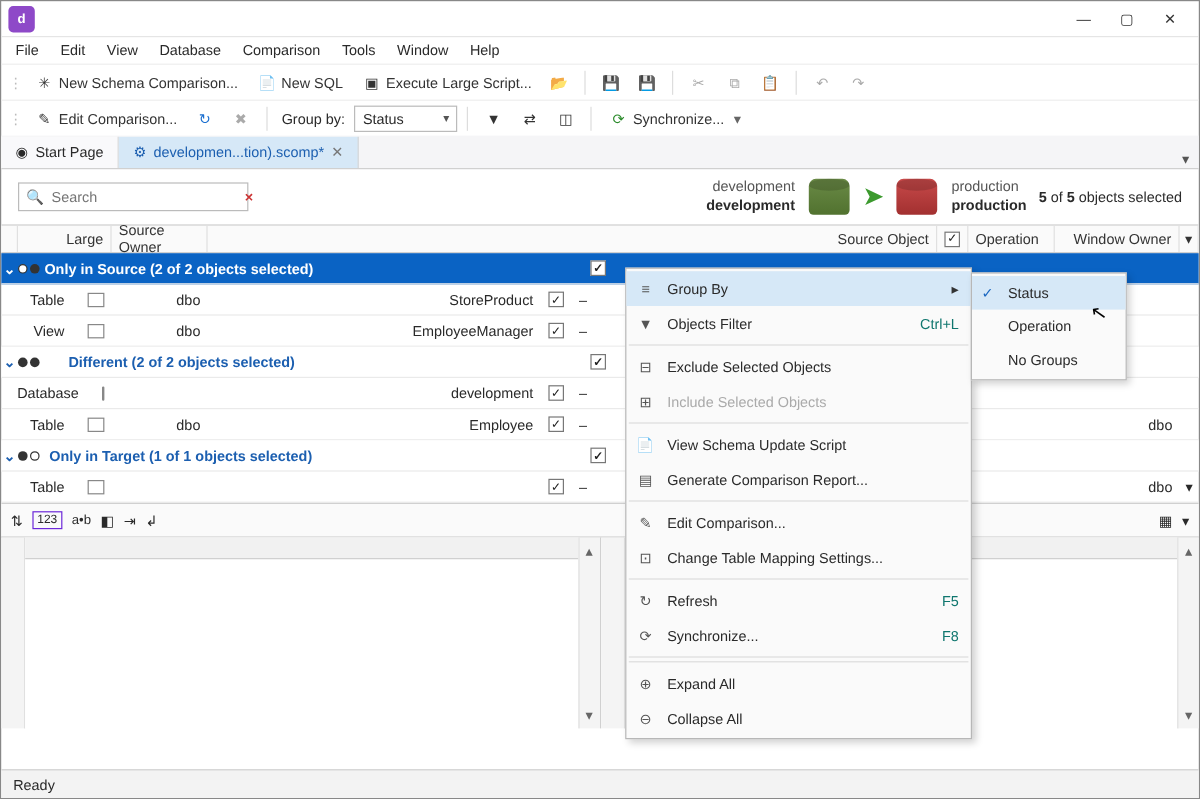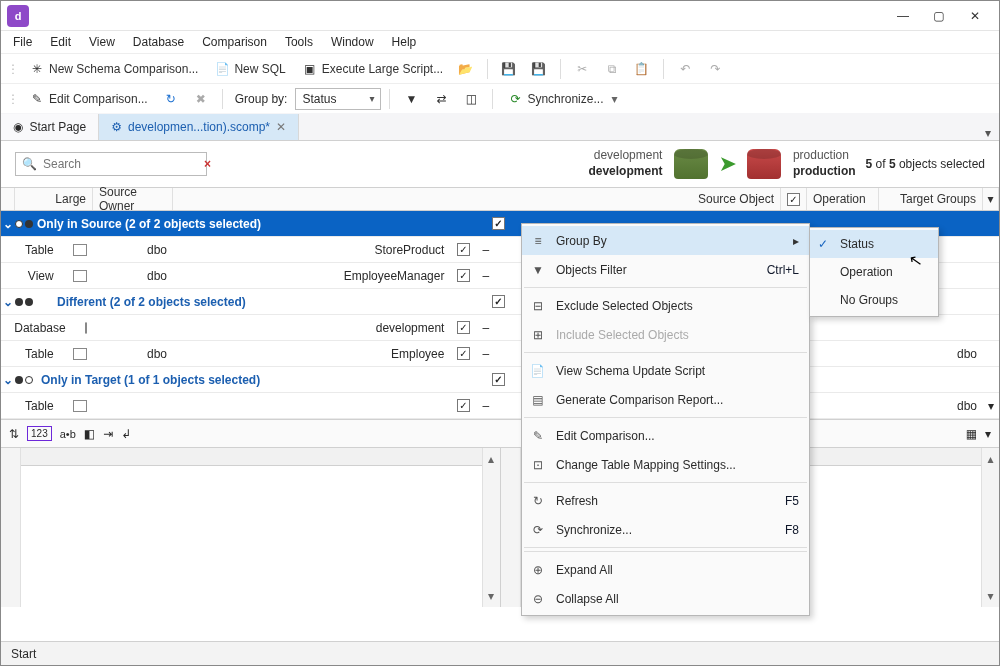--- a/index.html
+++ b/index.html
@@ -93,21 +93,21 @@
   .scroll { width:18px; background:#f4f4f4; border-left:1px solid #e0e0e0; display:flex; flex-direction:column; align-items:center; justify-content:space-between; padding:4px 0; color:#666;}
   .pane-body { flex:1; background:#fff;}
   .pane-head { height:18px; border-bottom:1px solid #d0d0d0; background:#f1f1f1;}
 
   .statusbar { position:absolute; left:0; right:0; bottom:0; height:24px; display:flex; align-items:center; padding:0 10px; background:#f3f3f3; border-top:1px solid #d0d0d0;}
 
   
   .ctx { position:absolute; left:520px; top:222px; width:289px; background:#fafafa; border:1px solid #b7b7b7; box-shadow:3px 3px 6px rgba(0,0,0,.18); padding:2px 0;}
   .ctx .mi { height:29px; display:flex; align-items:center; padding:0 10px 0 34px; position:relative; gap:10px;}
   .ctx .mi .ic { position:absolute; left:8px; width:16px; text-align:center; color:#555;}
-  .ctx .mi .sc { margin-left:auto; color:#0f172a;}
+  .ctx .mi .sc { margin-left:auto; color:#0f766e;}
   .ctx .mi .ar { margin-left:auto; color:#333;}
   .ctx .mi.hover { background:#d6e8f7;}
   .ctx .mi.dis { color:#aaa;}
   .ctx hr { border:none; border-top:1px solid #ddd; margin:3px 2px;}
   .sub { position:absolute; left:808px; top:226px; width:130px; background:#fafafa; border:1px solid #b7b7b7; box-shadow:3px 3px 6px rgba(0,0,0,.18); padding:2px 0;}
   .sub .mi { height:28px; display:flex; align-items:center; padding:0 12px 0 30px; position:relative;}
   .sub .mi .chkmk { position:absolute; left:8px; color:#1966c0;}
   .sub .mi.hover { background:#d6e8f7;}
   .cursor { position:absolute; left:908px; top:250px; font-size:16px; color:#000; transform:rotate(-10deg);}
 
@@ -255,21 +255,21 @@
 
 <div class="grid-head">
   <div class="gh col-exp"></div>
   <div class="gh col-type">Large</div>
   <div class="gh col-sowner">Source Owner</div>
   <div class="gh col-sobj">Source Object</div>
   <div class="gh col-chk">
       <span class="chkbox">✓</span>
     </div>
   <div class="gh col-op">Operation</div>
-  <div class="gh col-towner">Target Groups</div>
+  <div class="gh col-towner">Window Owner</div>
   <div class="gh col-drop">
       <span class="g">▾</span>
     </div>
 </div>
 
 <div class="grid">
 
   <div class="grow group">
     <span class="caret g">⌄</span>
     <span class="dotpair src">
@@ -407,21 +407,21 @@
         <div class="pane-head"></div>
       </div>
     <div class="scroll">
         <span class="g">▴</span>
         <span class="g">▾</span>
       </div>
   </div>
 </div>
 
 <div class="statusbar">
-  <span>Start</span>
+  <span>Ready</span>
 </div>
 
 <div class="ctx">
   <div class="mi hover">
       <span class="ic g">≡</span>
       <span>Group By</span>
       <span class="ar g">▸</span>
     </div>
   <div class="mi">
       <span class="ic g">▼</span>

